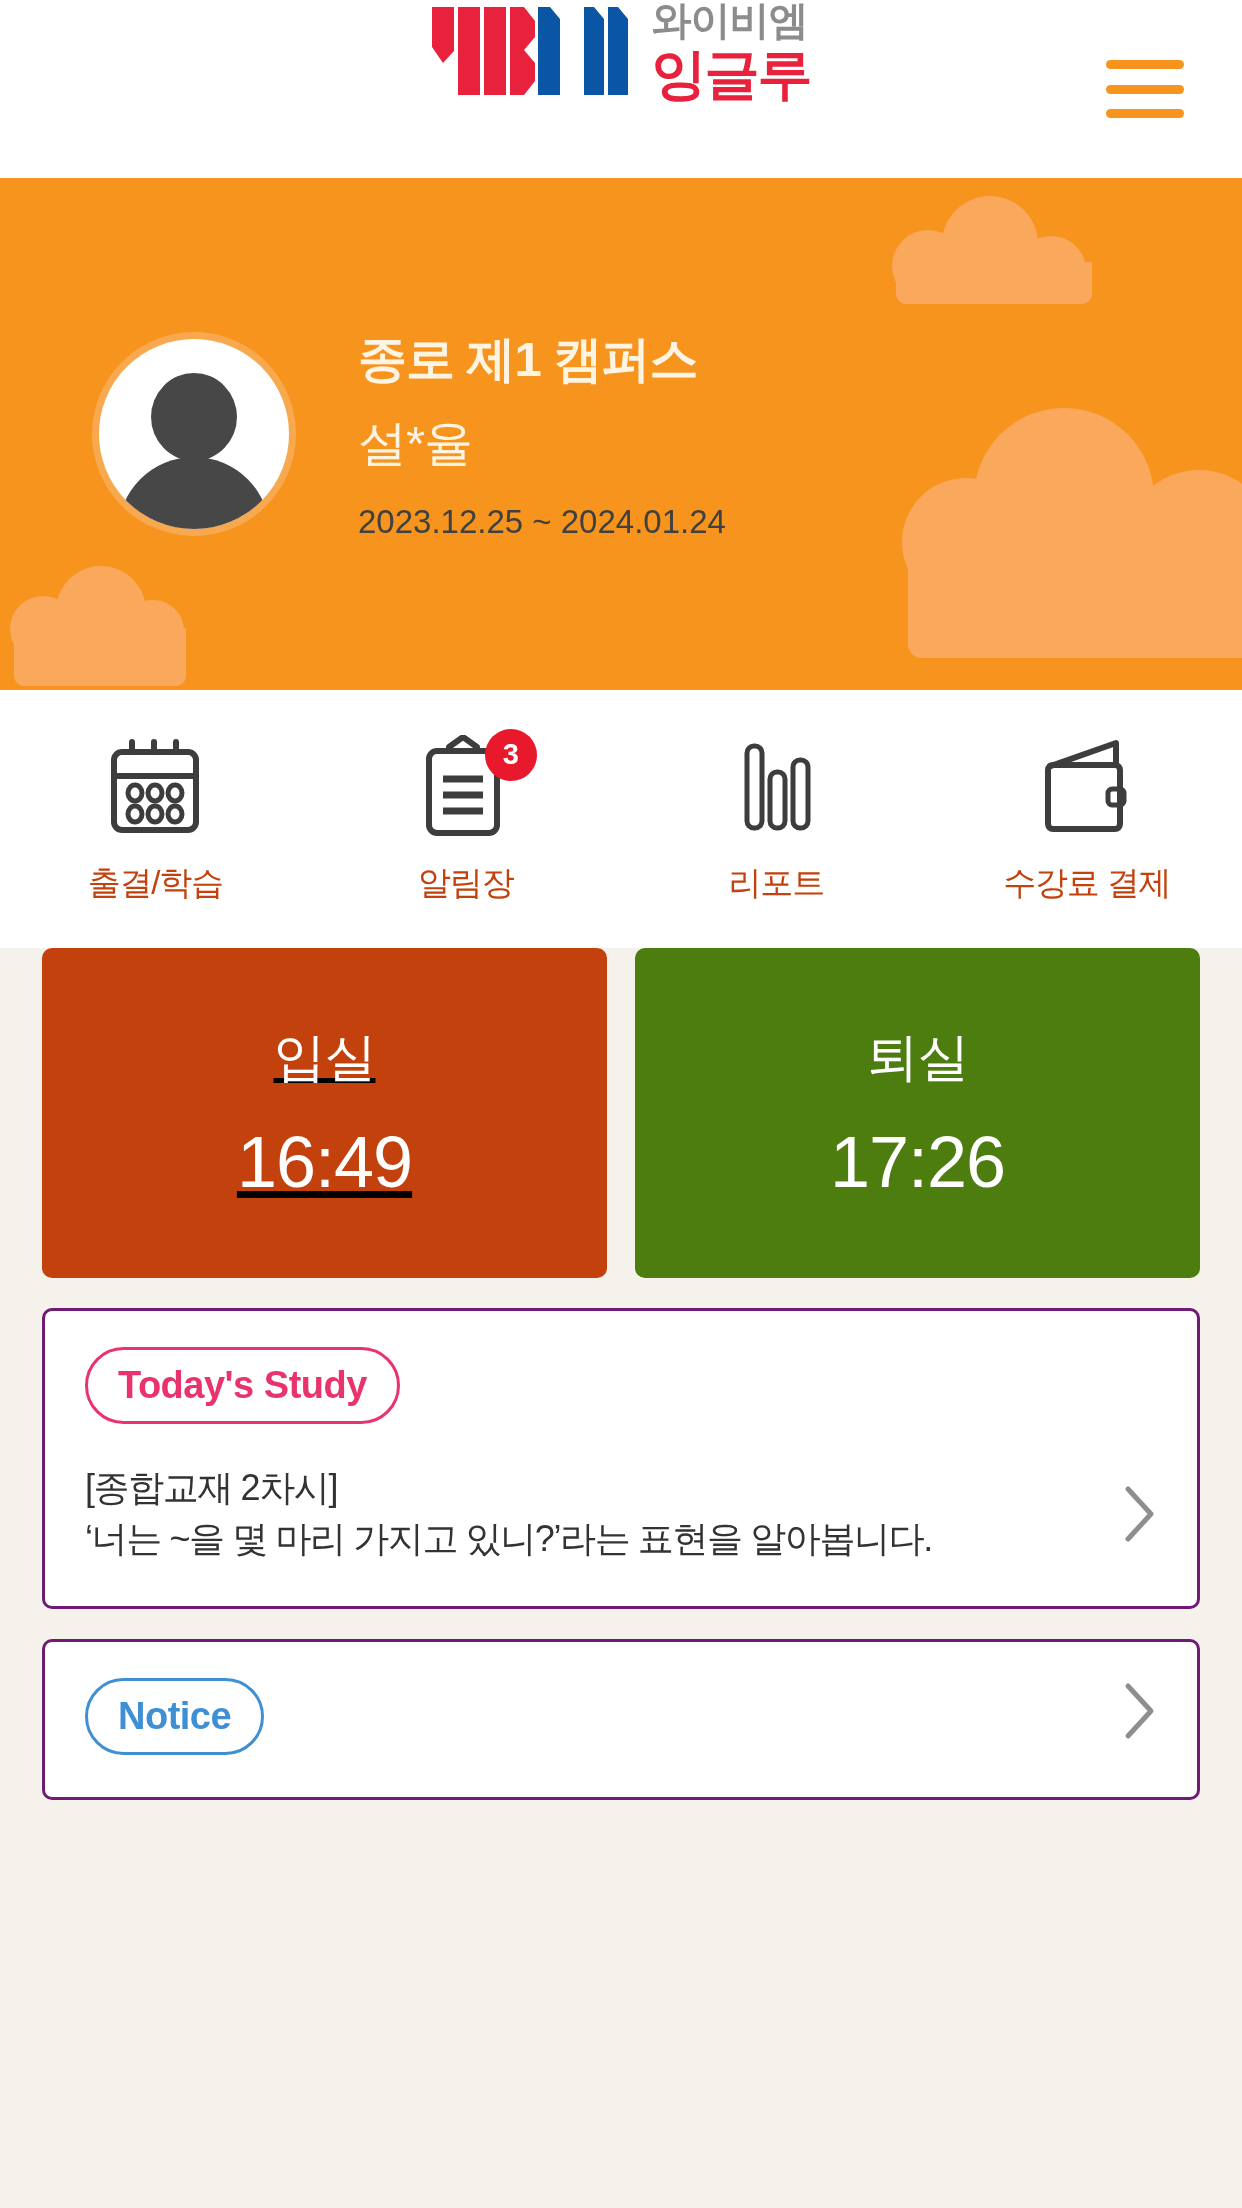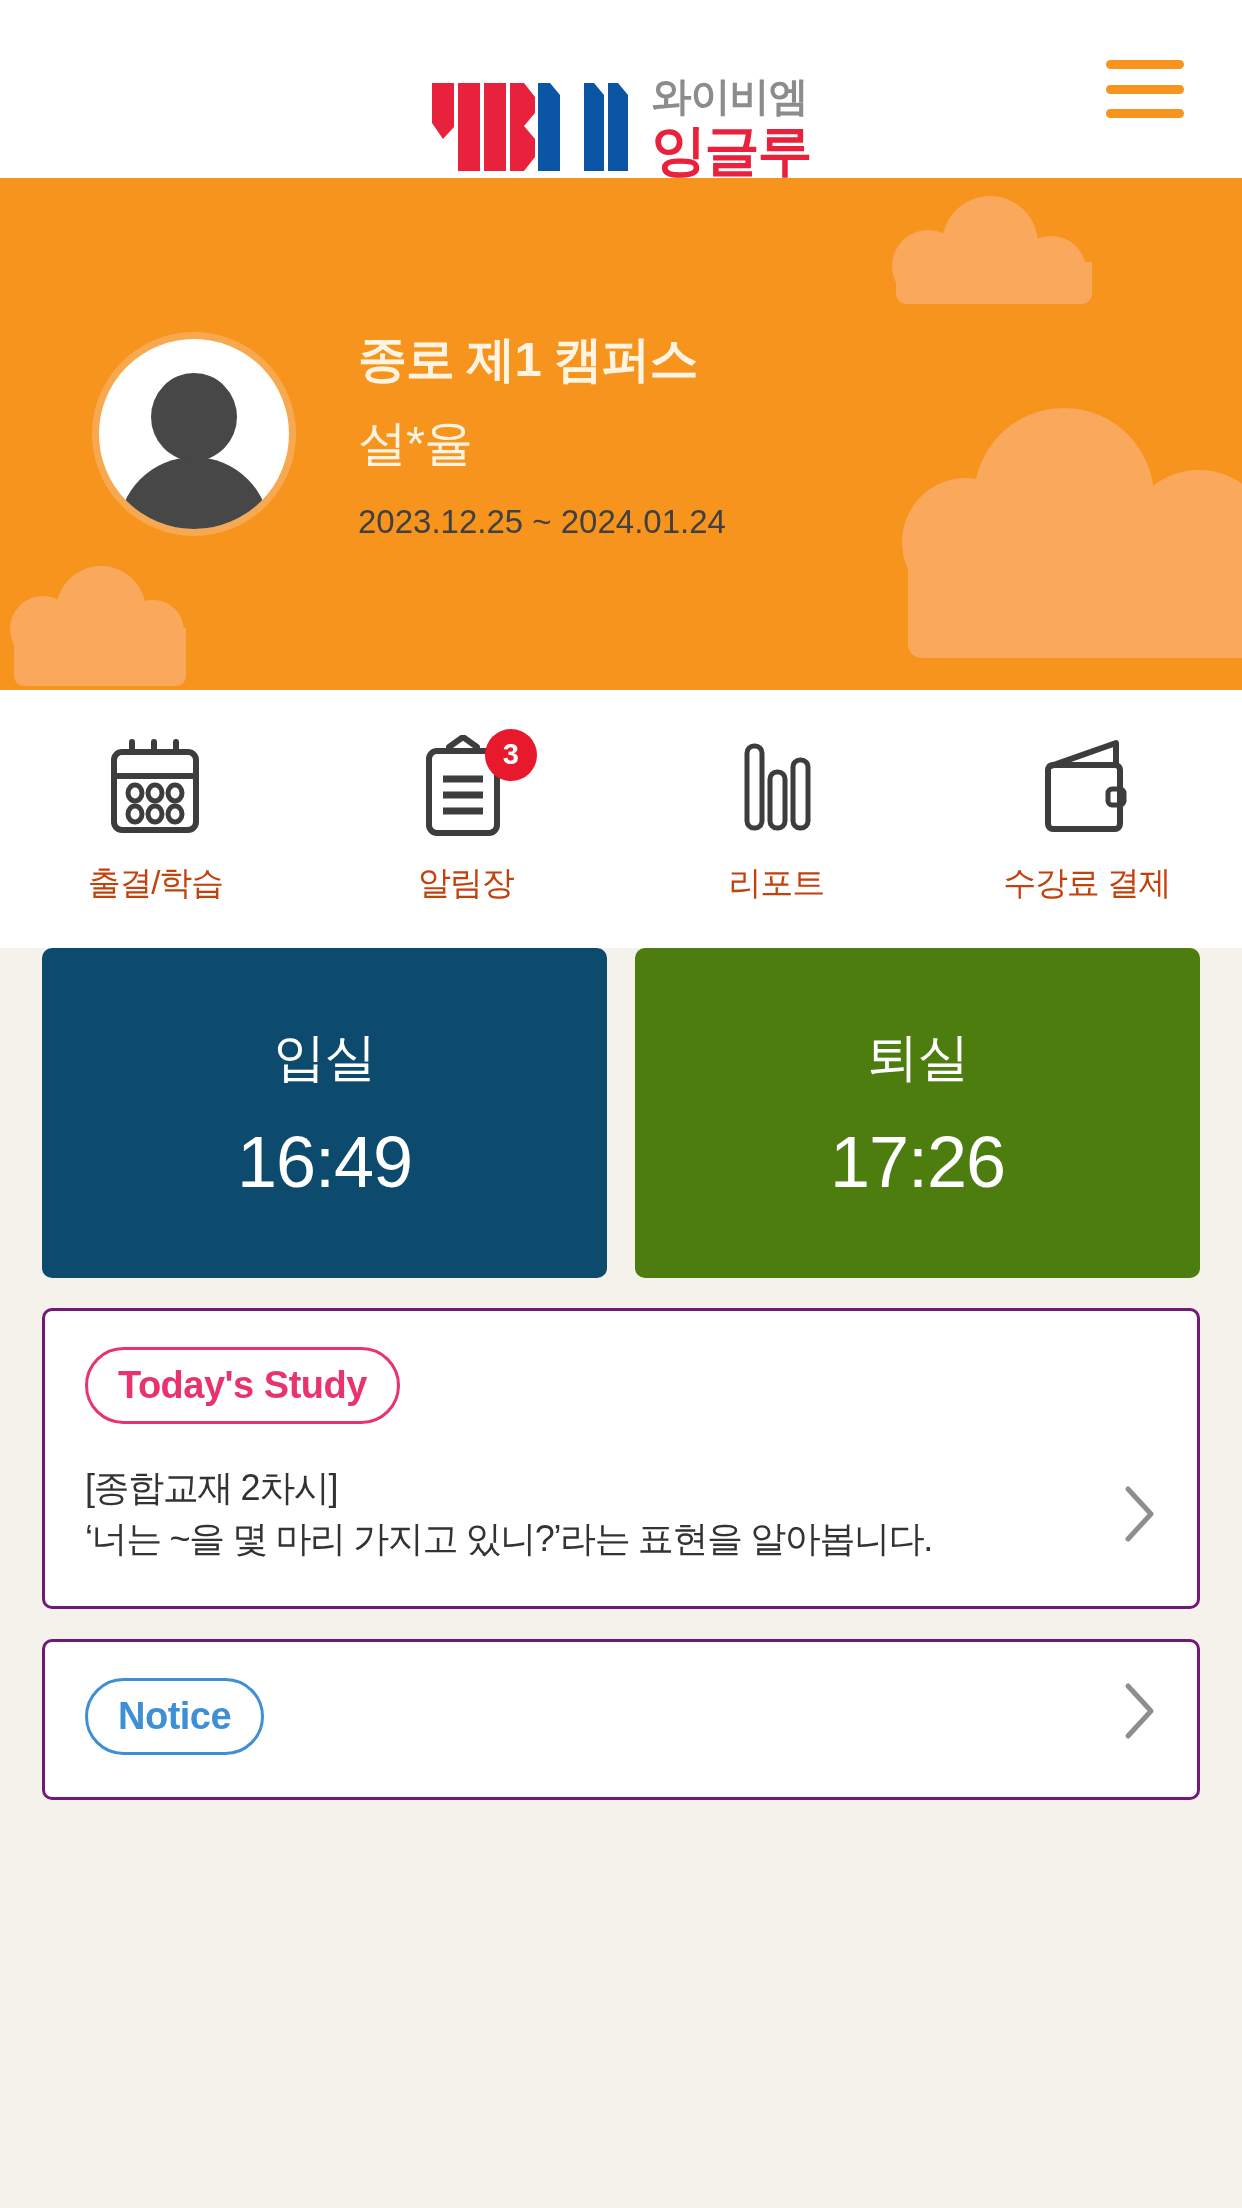--- a/index.html
+++ b/index.html
@@ -7,21 +7,21 @@
   body {
     font-family:"Liberation Sans","DejaVu Sans",sans-serif;
     background:#F5F2EC;
     overflow:hidden;
   }
   .screen { position:relative; width:1242px; height:2208px; background:#F5F2EC; }
 
   
   .header {
     position:relative; height:178px; background:#ffffff;
-    display:flex; align-items:flex-end; justify-content:center;
+    display:flex; align-items:flex-start; justify-content:center;
   }
   .logo-wrap { display:flex; align-items:center; gap:22px; }
   .logo-mark { display:block; }
   .logo-text { display:flex; flex-direction:column; line-height:1; }
   .logo-text-top {
     font-size:40px; font-weight:bold; color:#8C8C8C; letter-spacing:-1px;
     margin-bottom:7px;
   }
   .logo-text-bottom {
     font-size:55px; font-weight:bold; color:#E8213C; letter-spacing:-2px;
@@ -100,21 +100,21 @@
     position:absolute; right:4px; top:50%; transform:translateY(-50%);
     width:62px; height:62px; cursor:pointer;
   }
 
   .time-cards { display:flex; gap:28px; }
   .time-card {
     flex:1; height:330px; border-radius:10px;
     display:flex; flex-direction:column; align-items:center; justify-content:center;
     cursor:pointer;
   }
-  .time-card.in { background:#0c4a6e; }
+  .time-card.in { background:#c2410c;text-decoration:underline; }
   .time-card.out { background:#4d7c0f; }
   .time-card-label { font-size:52px; color:#ffffff; margin-bottom:28px; letter-spacing:-1px; }
   .time-card-value { font-size:72px; color:#ffffff; letter-spacing:-1px; }
 
   .card {
     background:#ffffff; border-radius:10px; border:3px solid #701a75;
     margin-top:30px; padding:36px 40px 42px 40px; position:relative;
     cursor:pointer;
   }
   .pill {

